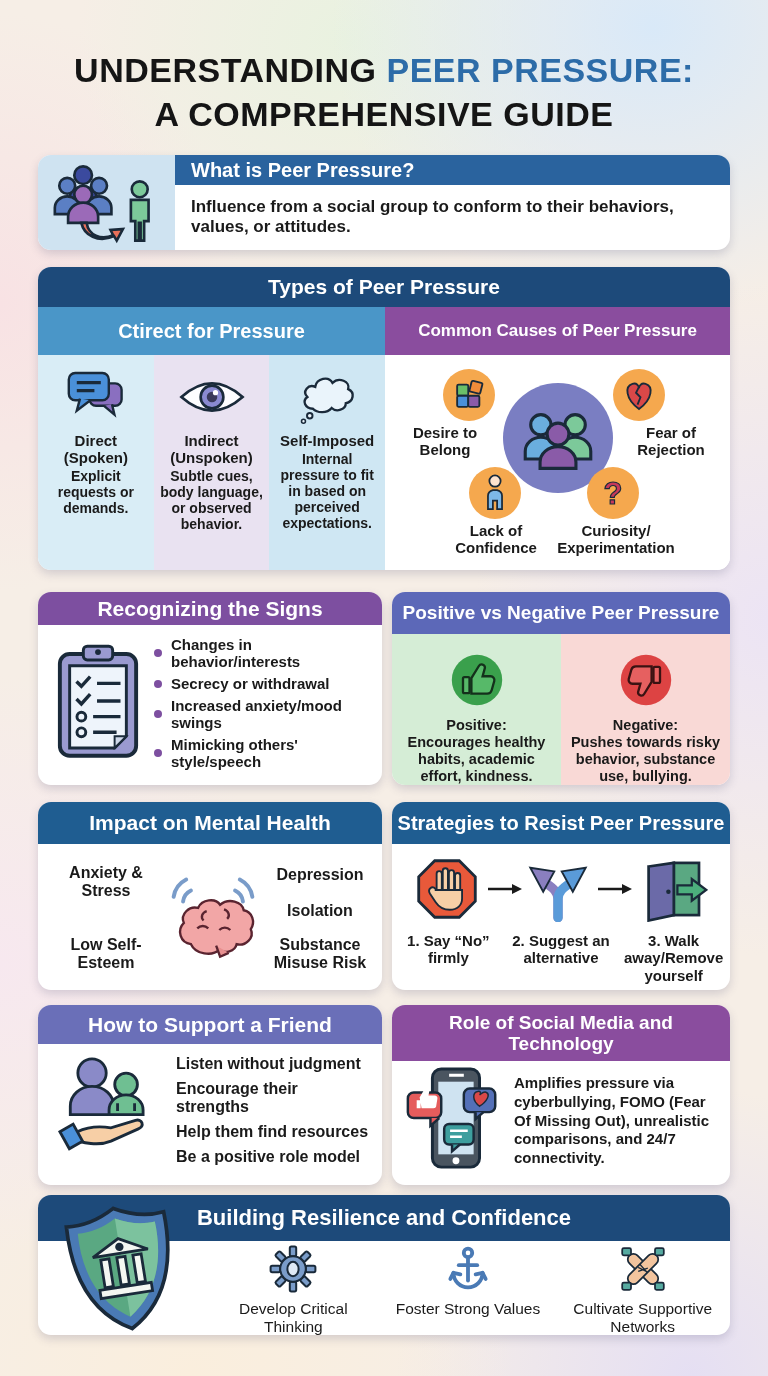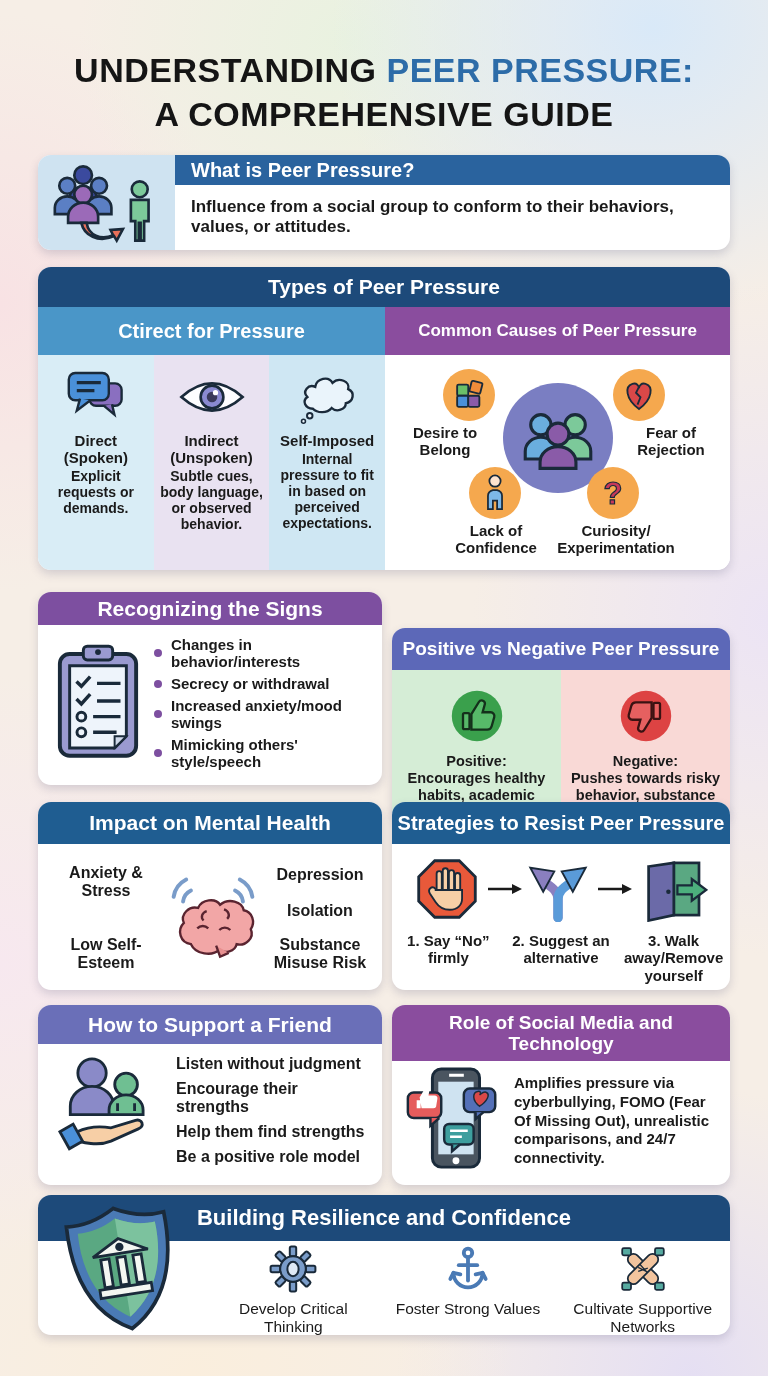--- a/index.html
+++ b/index.html
@@ -60,21 +60,21 @@
   .cause-label{position:absolute;font-weight:bold;font-size:15px;line-height:1.1;text-align:center;}
 
   
   .c3{top:592px;left:38px;width:344px;height:193px;display:flex;flex-direction:column;}
   .c3 .hdr{height:42px;font-size:21px;}
   .c3-body{flex:1;display:flex;align-items:center;padding:6px 12px 10px 16px;}
   .sign-list{margin-left:12px;}
   .sign-item{display:flex;align-items:center;margin:5px 0;font-weight:bold;font-size:15px;}
   .bullet{width:8px;height:8px;border-radius:50%;background:#7d4fa0;margin-right:9px;flex:0 0 auto;}
 
-  .c4{top:628px;left:392px;width:338px;height:193px;display:flex;flex-direction:column;}
+  .c4{top:592px;left:392px;width:338px;height:193px;display:flex;flex-direction:column;}
   .c4 .hdr{height:42px;font-size:19px;}
   .c4-body{flex:1;display:flex;}
   .half{width:50%;display:flex;flex-direction:column;align-items:center;padding-top:18px;text-align:center;}
   .half-pos{background:#d5edd6;} .half-neg{background:#f9d9d6;}
   .half .htxt{font-weight:bold;font-size:14.5px;line-height:1.18;margin-top:5px;width:150px;}
 
   
   .c5{top:802px;left:38px;width:344px;height:188px;display:flex;flex-direction:column;}
   .c5 .hdr{height:42px;font-size:21px;}
   .c5-body{flex:1;position:relative;border-radius:21px;}
@@ -428,21 +428,21 @@
                 <line x1="81" y1="52" x2="81" y2="60"></line>
               </g>
             <path d="M12,88 c10,-10 28,-13 44,-10 l26,-8 c7,-2 10,6 3,9 l-29,13 c-12,5 -30,3 -44,-4 z" fill="#f7cfa6"></path>
             <polygon points="2,82 16,74 26,92 12,100" fill="#4a90d9"></polygon>
           </g>
         </svg>
       </span>
       <div class="sup-list">
         <div class="sup-item">Listen without judgment</div>
         <div class="sup-item">Encourage their strengths</div>
-        <div class="sup-item">Help them find strengths</div>
+        <div class="sup-item">Help them find resources</div>
         <div class="sup-item">Be a positive role model</div>
       </div>
     </div>
   </div>
 
   <div class="card c8">
     <div class="hdr hdr-purple">Role of Social Media and Technology</div>
     <div class="c8-body">
       <span>
         <svg width="100" height="108" viewBox="0 0 100 110">

